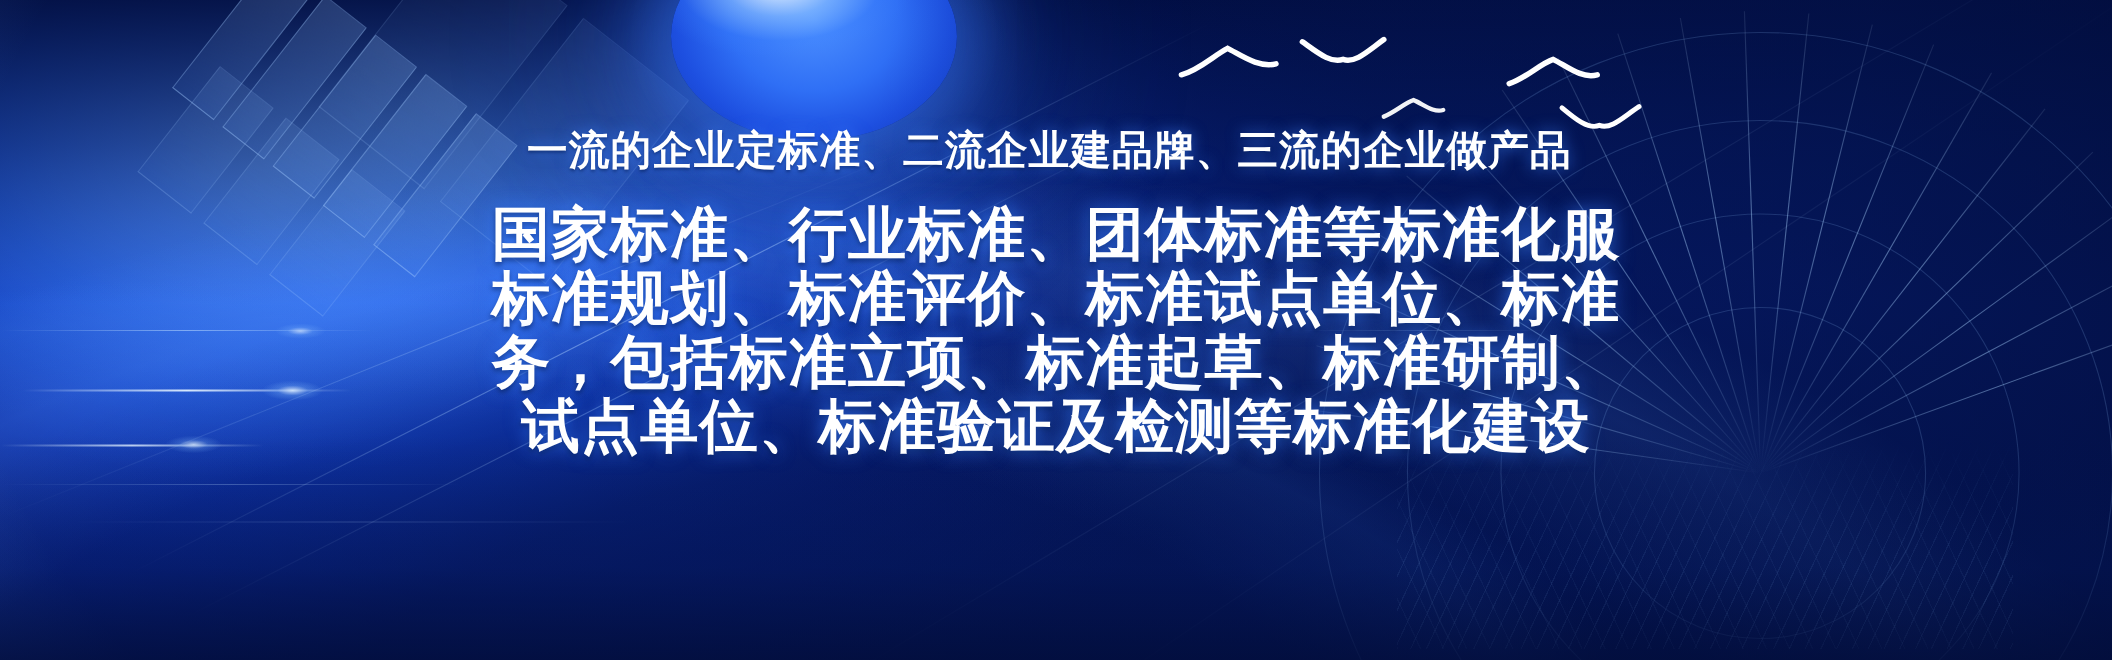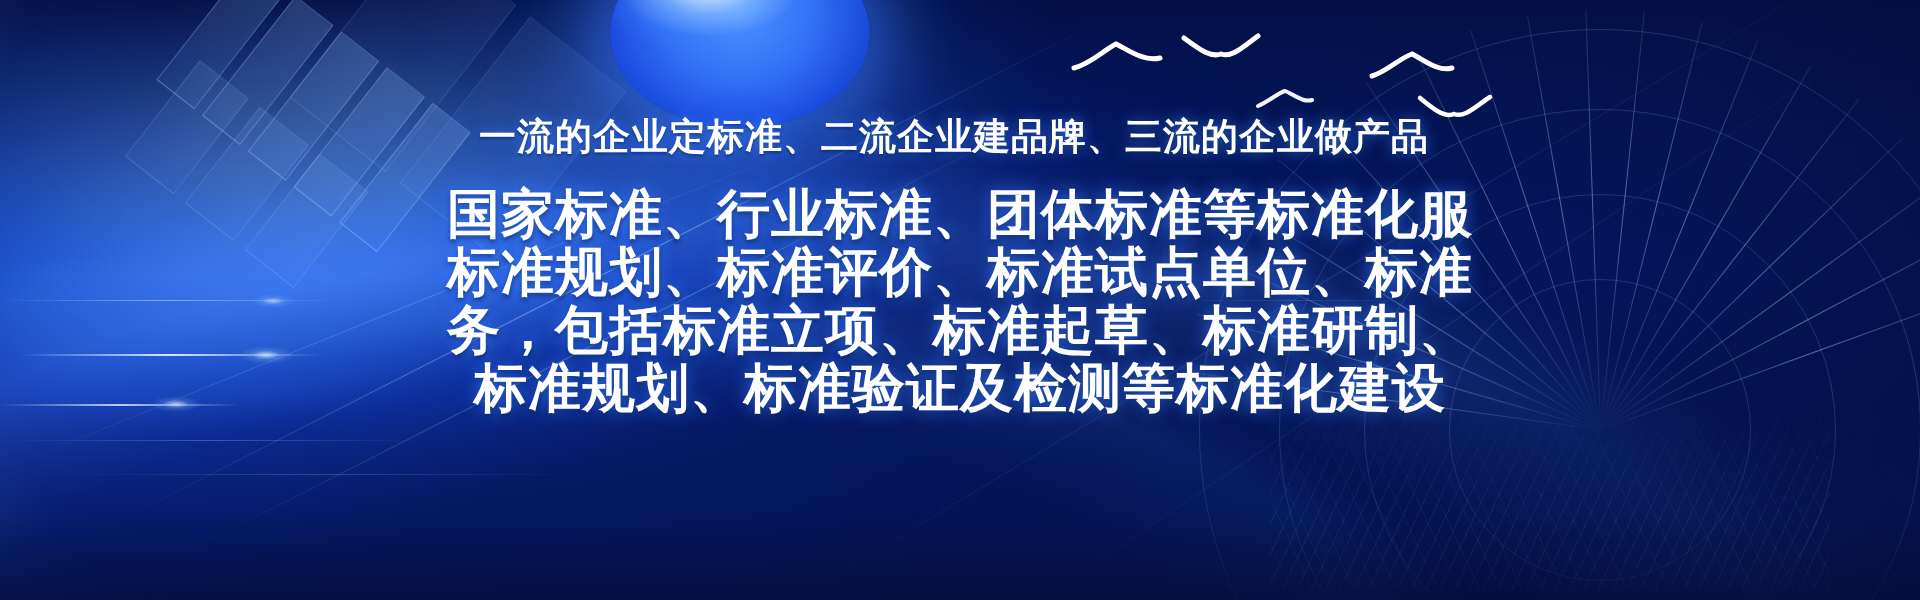--- a/index.html
+++ b/index.html
@@ -263,17 +263,17 @@
     </div>
   </div>
 
   <div class="text-block">
     <div class="headline">一流的企业定标准、二流企业建品牌、三流的企业做产品</div>
 
     <div class="body-lines">
       <div class="bl">国家标准、行业标准、团体标准等标准化服</div>
       <div class="bl">标准规划、标准评价、标准试点单位、标准</div>
       <div class="bl">务，包括标准立项、标准起草、标准研制、</div>
-      <div class="bl">标准规划、标准验证及检测等标准化建设</div>
+      <div class="bl">试点单位、标准验证及检测等标准化建设</div>
     </div>
   </div>
 
 </div>
 
 </body></html>

